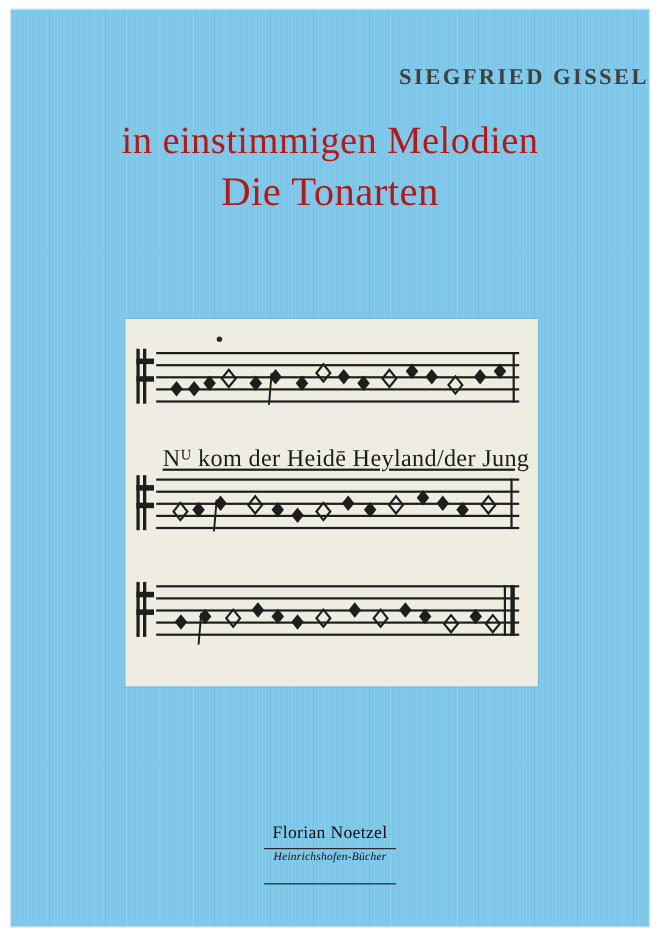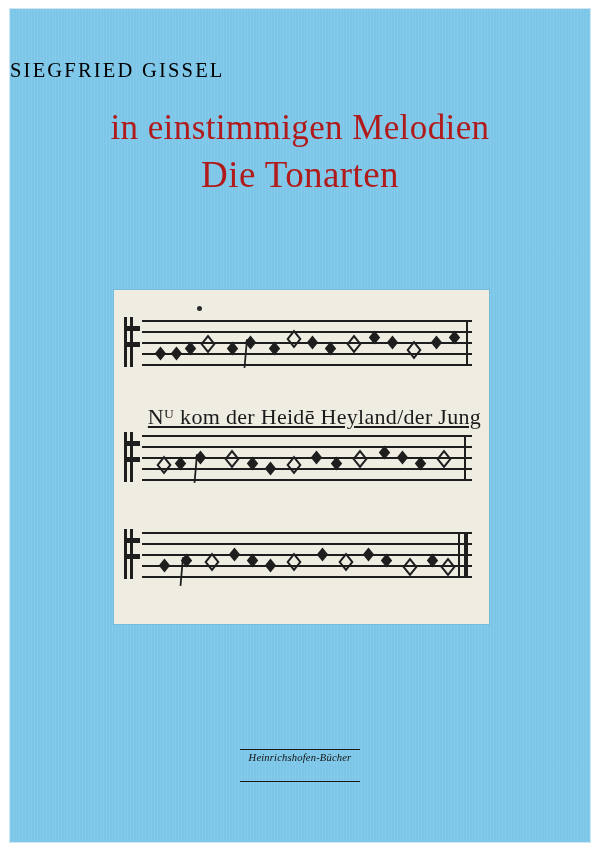--- a/index.html
+++ b/index.html
@@ -38,26 +38,26 @@
       rgba(0,0,0,0.012) 3px
     );
     pointer-events: none;
   }
 
   .author {
     position: absolute;
     top: 50px;
     left: 0;
     width: 100%;
-    text-align: left;
+    text-align: right;
     font-family: "Liberation Serif", serif;
     font-size: 20.5px;
     letter-spacing: 2.2px;
-    color: #000000;
-    font-weight: 400;
+    color: #404040;
+    font-weight: 700;
   }
 
   .title {
     position: absolute;
     top: 96px;
     left: 0;
     width: 100%;
     text-align: center;
     color: #b11a1a;
     font-family: "Liberation Serif", serif;
@@ -324,15 +324,16 @@
           <div class="note open" style="left:300px; top:29px;"></div>
           <div class="barline" style="left:316px;"></div>
           <div class="barline thick" style="left:322px;"></div>
         </div>
 
       </div>
     </div>
   </div>
 
   <div class="publisher">
+    <div class="name">Florian Noetzel</div>
     <div class="imprint">Heinrichshofen-Bücher</div>
   </div>
 </div>
 
 </body></html>

